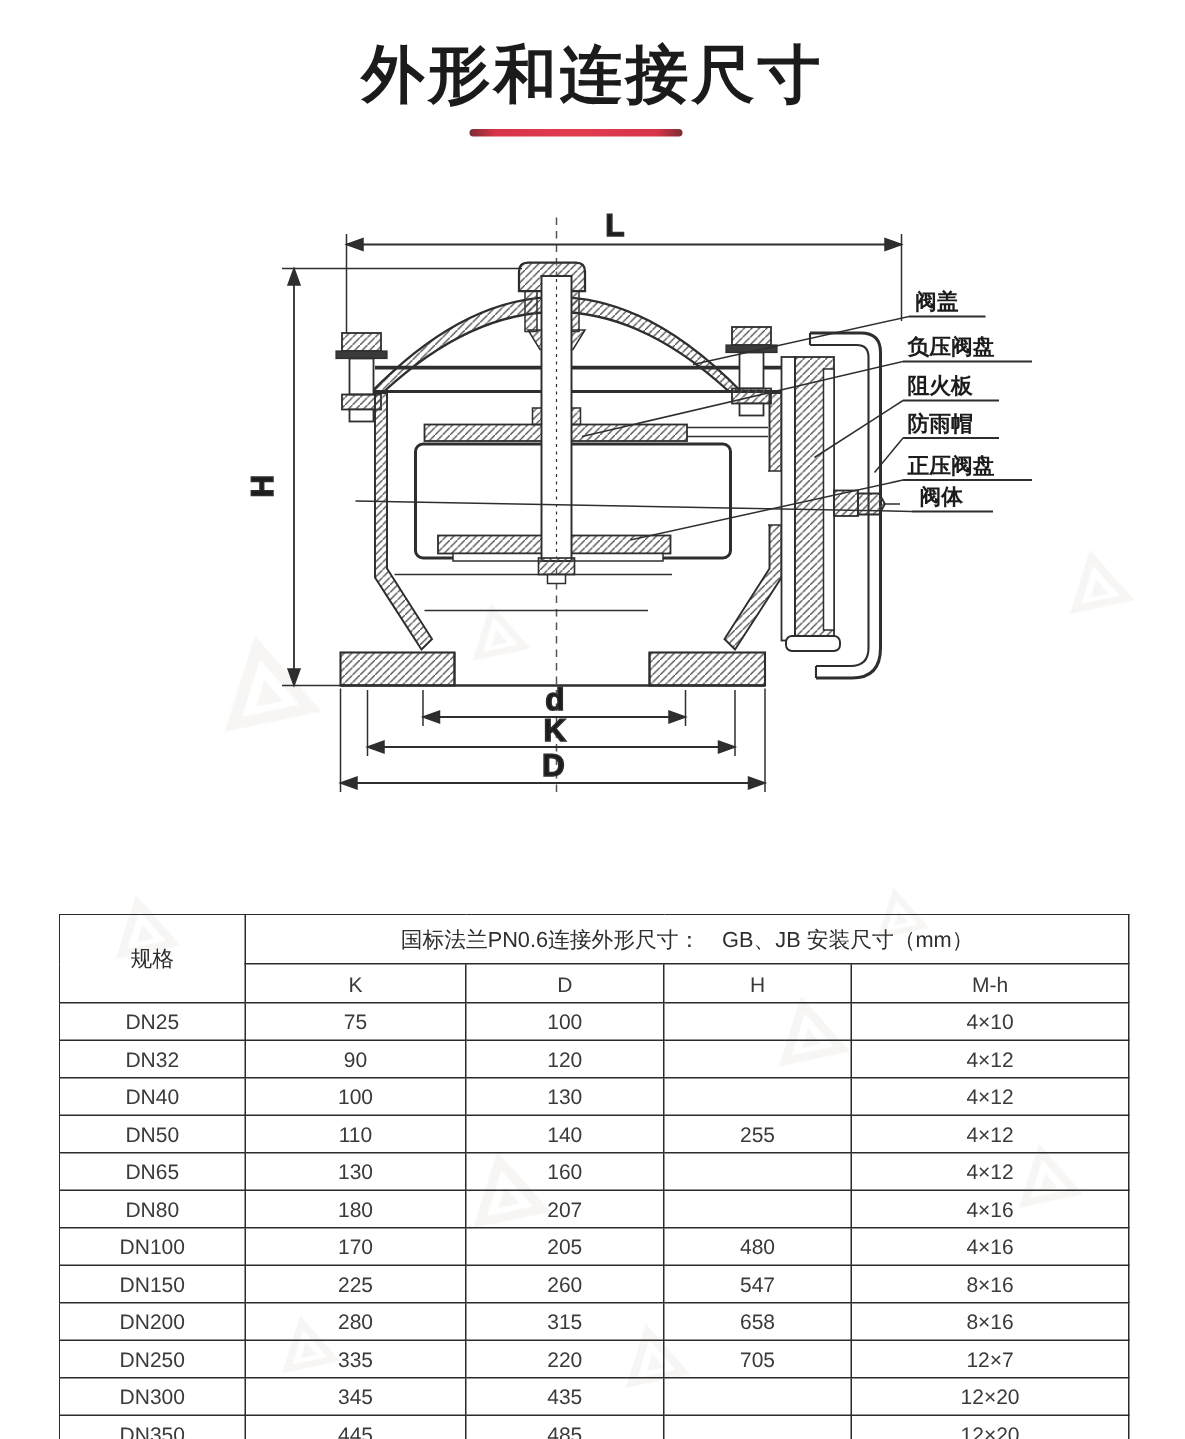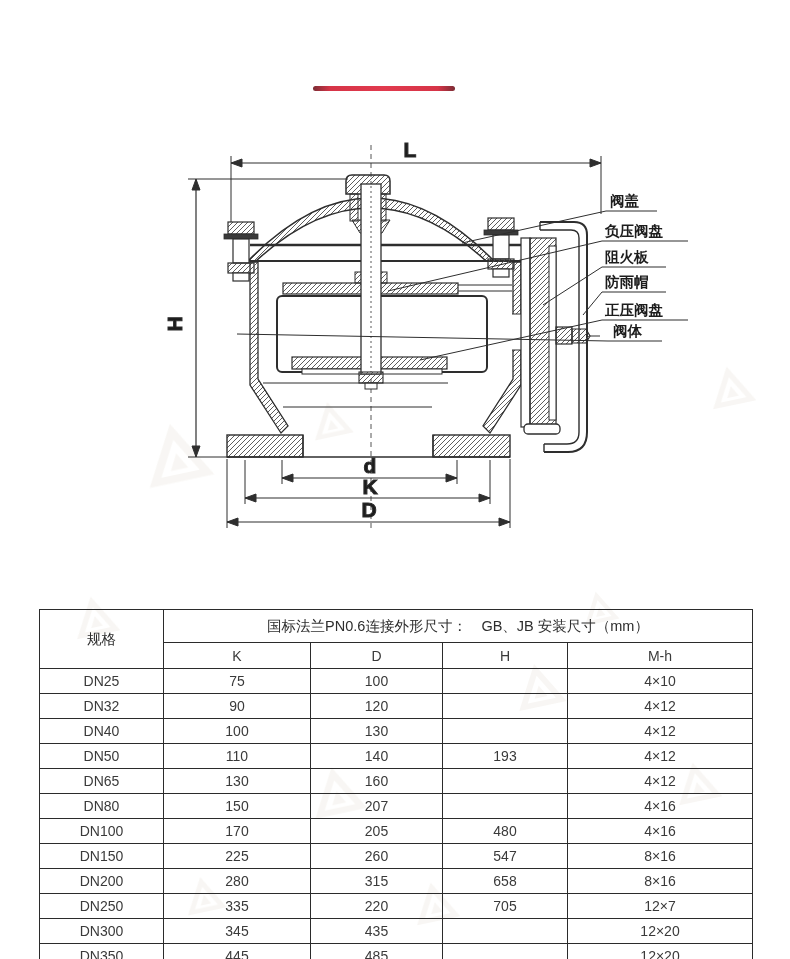--- a/index.html
+++ b/index.html
@@ -58,20 +58,21 @@
       <use href="#wm-tri" transform="translate(732,392) rotate(-12)"></use>
       <use href="#wm-tri" transform="translate(540,692) rotate(-12) scale(1.1)"></use>
       <use href="#wm-tri" transform="translate(338,798) rotate(-12) scale(1.2)"></use>
       <use href="#wm-tri" transform="translate(698,788) rotate(-12)"></use>
       <use href="#wm-tri" transform="translate(600,612) rotate(-12) scale(0.8)"></use>
       <use href="#wm-tri" transform="translate(205,900) rotate(-12) scale(0.9)"></use>
       <use href="#wm-tri" transform="translate(436,908) rotate(-12)"></use>
     </g>
   </svg>
 
+  <div class="page-title">外形和连接尺寸</div>
   <div class="title-underline"></div>
 
   <svg class="dwg" width="790" height="565" viewBox="0 0 790 565">
     <defs>
       <pattern id="hatch" patternUnits="userSpaceOnUse" width="5" height="5">
         <path d="M0,5 L5,0" stroke="#4c4c4c" stroke-width="0.9"></path>
       </pattern>
     </defs>
 
     <line x1="371" y1="145" x2="371" y2="532" stroke="#555" stroke-width="1" stroke-dasharray="5,4"></line>
@@ -280,33 +281,33 @@
           <td>DN40</td>
             <td>100</td>
             <td>130</td>
             <td></td>
             <td>4×12</td>
         </tr>
         <tr>
           <td>DN50</td>
             <td>110</td>
             <td>140</td>
-            <td>193</td>
+            <td>255</td>
             <td>4×12</td>
         </tr>
         <tr>
           <td>DN65</td>
             <td>130</td>
             <td>160</td>
             <td></td>
             <td>4×12</td>
         </tr>
         <tr>
           <td>DN80</td>
-            <td>150</td>
+            <td>180</td>
             <td>207</td>
             <td></td>
             <td>4×16</td>
         </tr>
         <tr>
           <td>DN100</td>
             <td>170</td>
             <td>205</td>
             <td>480</td>
             <td>4×16</td>

